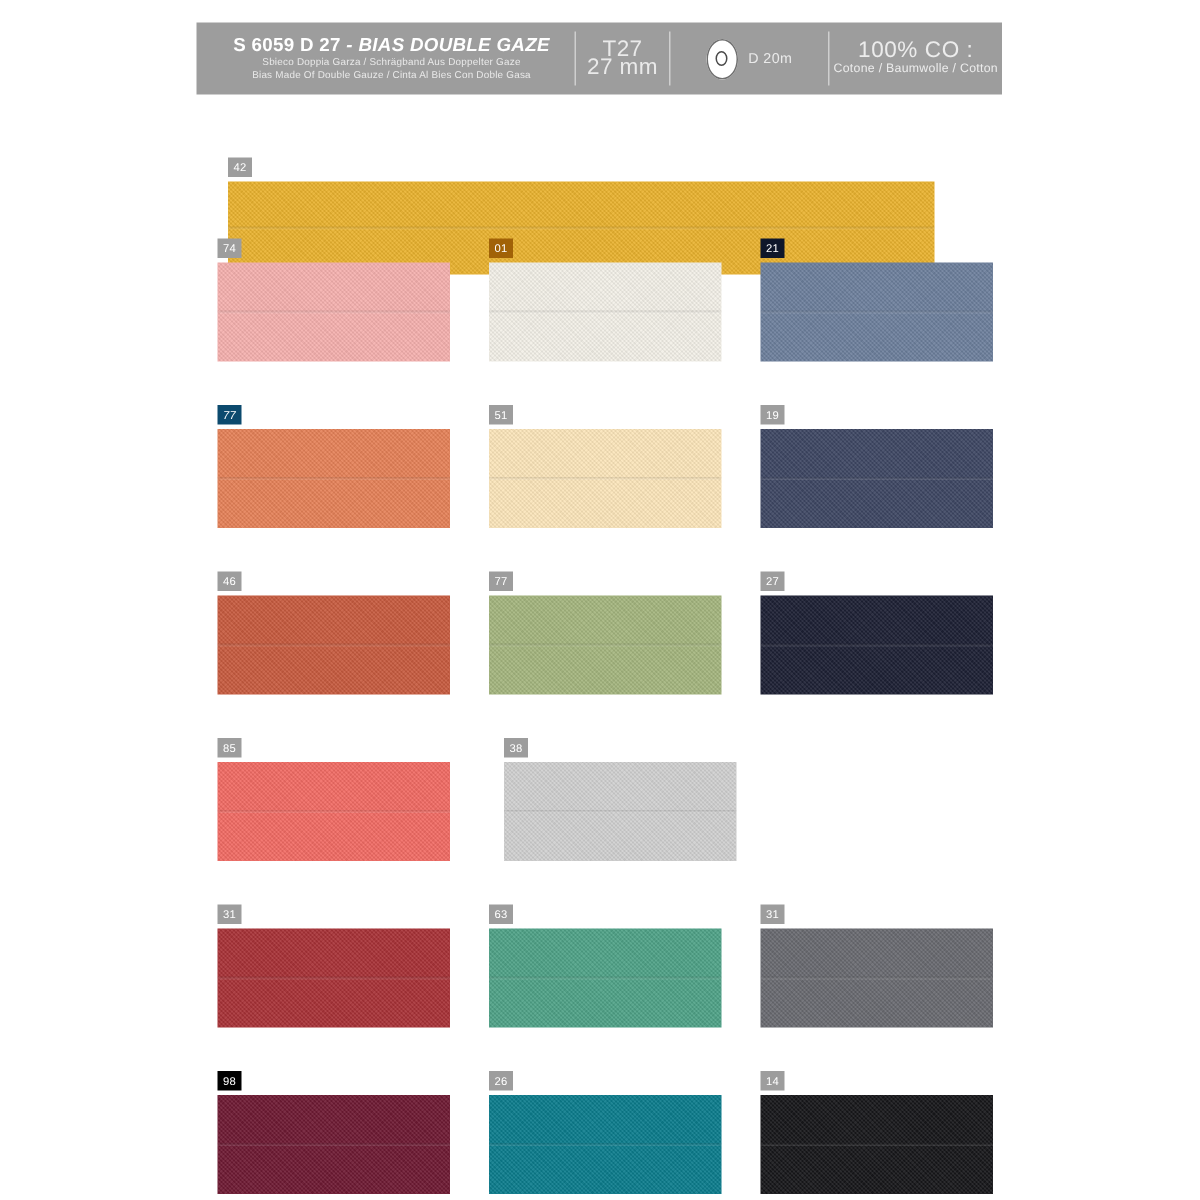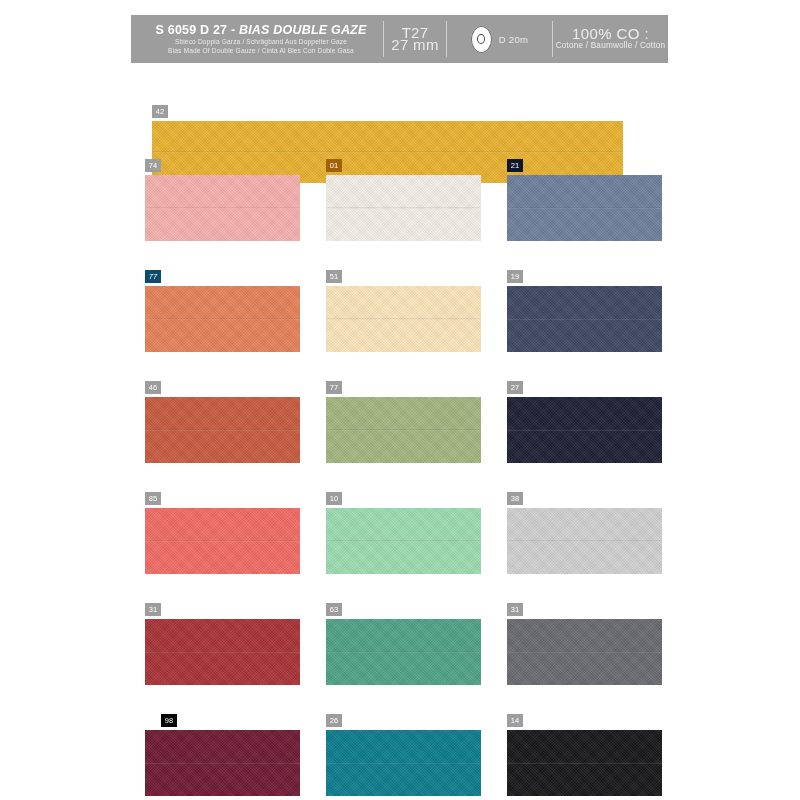--- a/index.html
+++ b/index.html
@@ -271,24 +271,20 @@
       <div class="chip" style="background-color: rgb(29, 32, 52);"></div>
     </div>
   </div>
 
   <div class="grid-row">
     <div class="grid-cell">
       <div class="swatch-tag" style="background-color: rgb(157, 157, 157);">85</div>
       <div class="chip" style="background-color: rgb(241, 107, 100);"></div>
     </div>
     <div class="grid-cell">
-      <div class="swatch-tag" style="background-color: rgb(157, 157, 157);">10</div>
-      <div class="chip" style="background-color: rgb(156, 220, 177);"></div>
-    </div>
-    <div class="grid-cell">
       <div class="swatch-tag" style="background-color: rgb(157, 157, 157);">38</div>
       <div class="chip" style="background-color: rgb(208, 208, 208);"></div>
     </div>
   </div>
 
   <div class="grid-row">
     <div class="grid-cell">
       <div class="swatch-tag" style="background-color: rgb(157, 157, 157);">31</div>
       <div class="chip" style="background-color: rgb(168, 50, 55);"></div>
     </div>
@@ -297,21 +293,21 @@
       <div class="chip" style="background-color: rgb(79, 162, 135);"></div>
     </div>
     <div class="grid-cell">
       <div class="swatch-tag" style="background-color: rgb(157, 157, 157);">31</div>
       <div class="chip" style="background-color: rgb(105, 106, 112);"></div>
     </div>
   </div>
 
   <div class="grid-row">
     <div class="grid-cell">
-      <div class="swatch-tag" style="background-color: #000000; margin-left: 16px;">98</div>
+      <div class="swatch-tag" style="background-color: #000000;">98</div>
       <div class="chip" style="background-color: rgb(110, 26, 51);"></div>
     </div>
     <div class="grid-cell">
       <div class="swatch-tag" style="background-color: rgb(157, 157, 157);">26</div>
       <div class="chip" style="background-color: rgb(11, 124, 140);"></div>
     </div>
     <div class="grid-cell">
       <div class="swatch-tag" style="background-color: rgb(157, 157, 157);">14</div>
       <div class="chip" style="background-color: rgb(23, 23, 26);"></div>
     </div>

